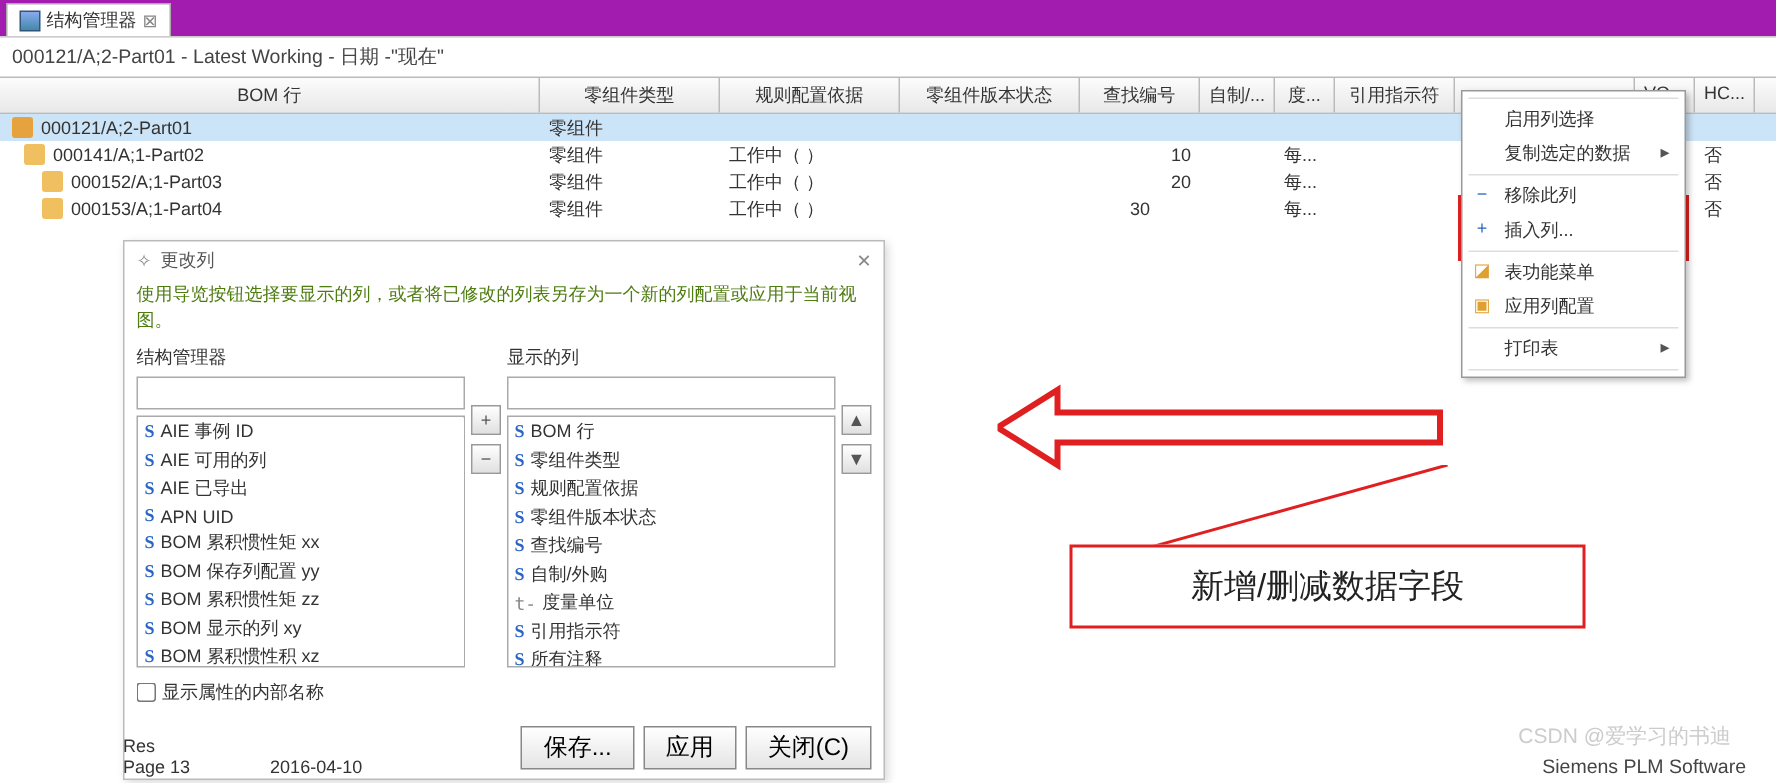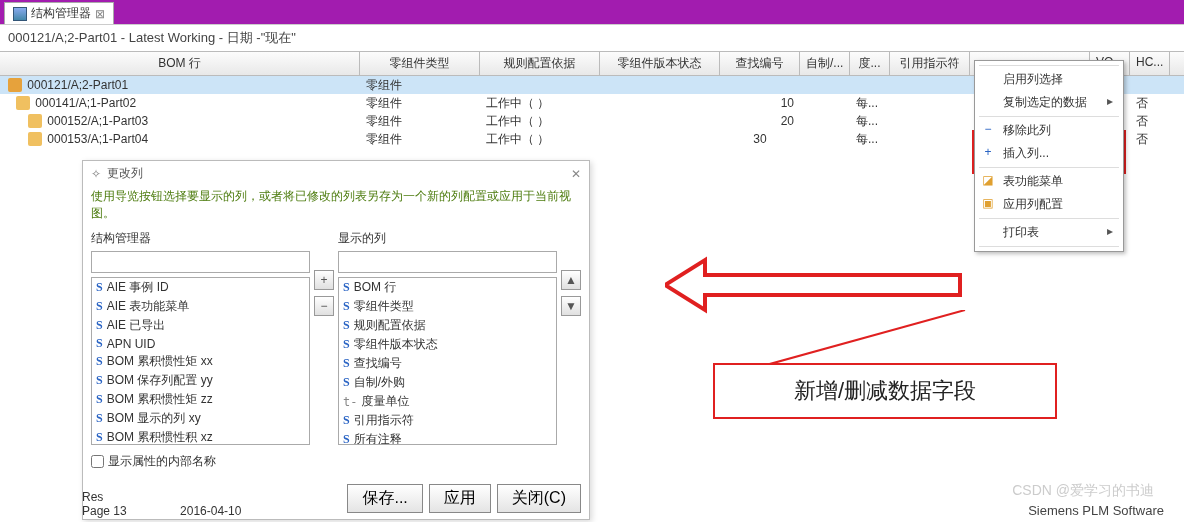--- a/index.html
+++ b/index.html
@@ -161,21 +161,21 @@
     <div class="col-panel">
       <div class="label">结构管理器</div>
       <input class="filter-input" style="">
       <div class="listbox" id="left-list">
           <div class="item">
             <span class="type-s">S</span>
             <span>AIE 事例 ID</span>
           </div>
           <div class="item">
             <span class="type-s">S</span>
-            <span>AIE 表功能菜单</span>
+            <span>AIE 可用的列</span>
           </div>
           <div class="item">
             <span class="type-s">S</span>
             <span>AIE 已导出</span>
           </div>
           <div class="item">
             <span class="type-s">S</span>
             <span>APN UID</span>
           </div>
           <div class="item">

